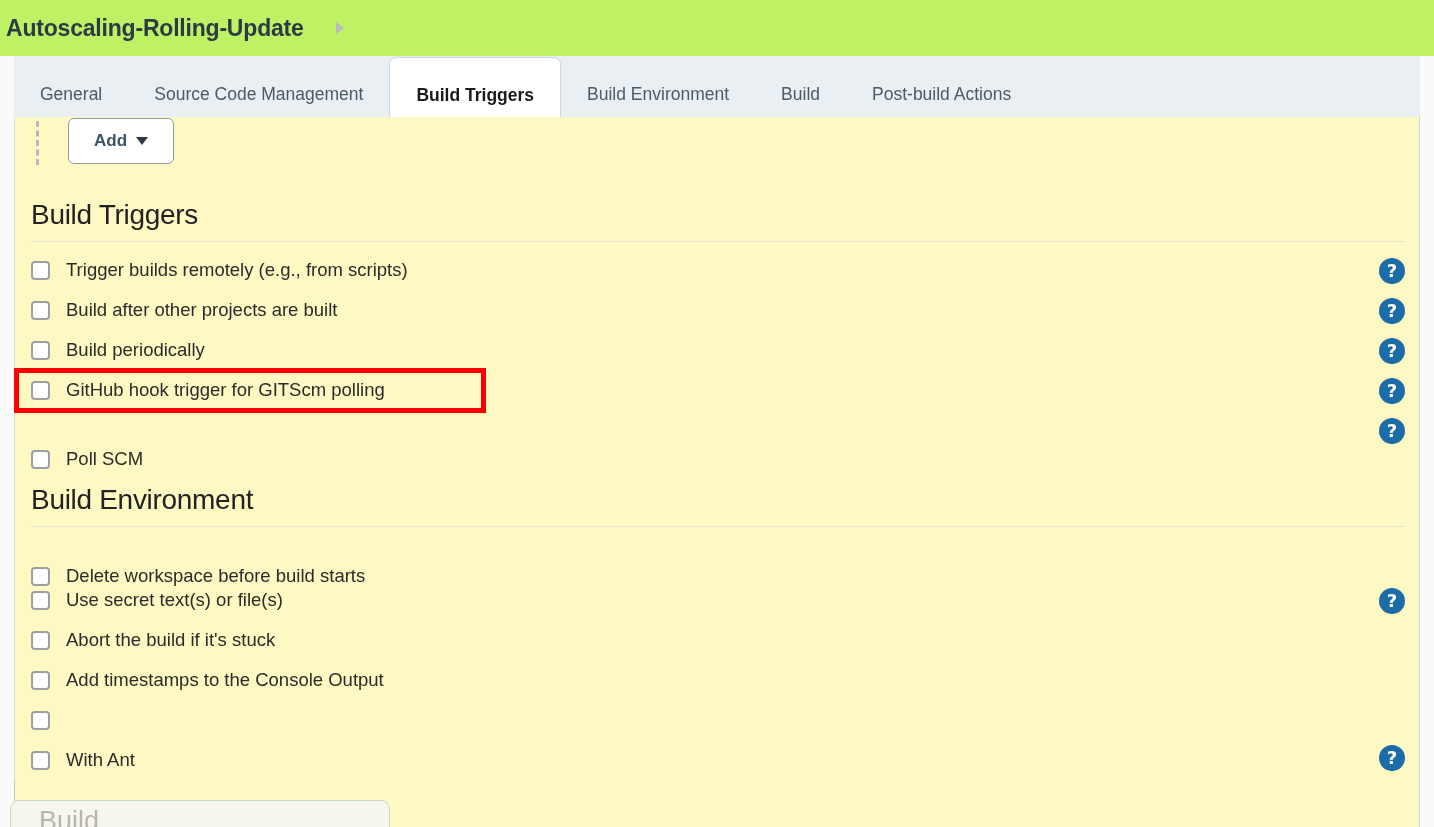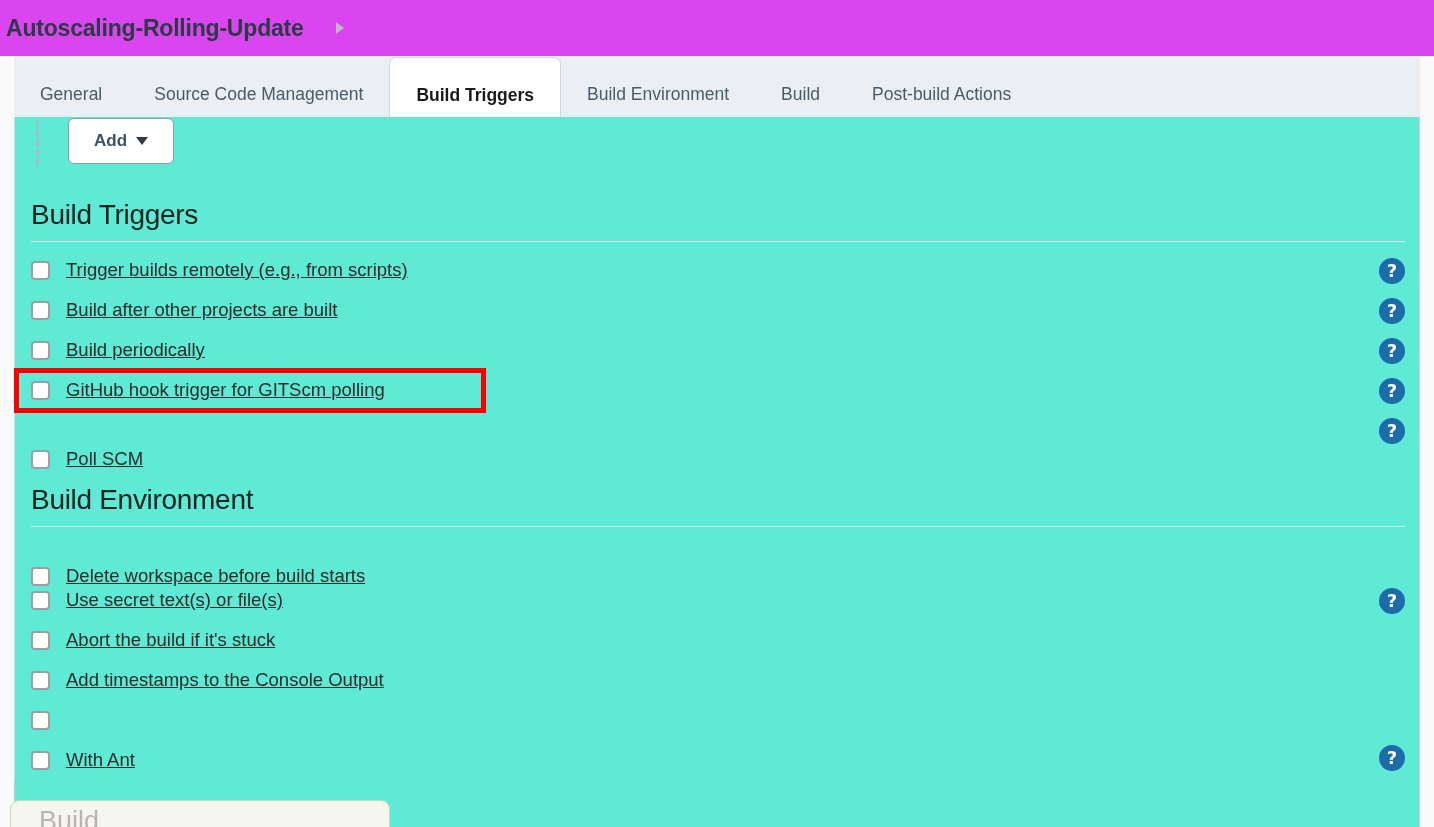--- a/index.html
+++ b/index.html
@@ -16,21 +16,21 @@
     position: relative;
   }
 
   
   #app-header {
     position: absolute;
     left: 0;
     top: 0;
     width: 1434px;
     height: 56px;
-    background: #d946ef;
+    background: #bef264;
     display: flex;
     align-items: center;
   }
   #breadcrumb {
     display: flex;
     align-items: center;
     padding-left: 6px;
   }
   #breadcrumb .crumb-title {
     font-size: 23px;
@@ -81,21 +81,21 @@
     line-height: 60px;
   }
 
   
   #config-panel {
     position: absolute;
     left: 14px;
     top: 117px;
     width: 1406px;
     height: 710px;
-    background: #5eead4;
+    background: #fef9c3;
     border-left: 1px solid #d6dde2;
     border-right: 1px solid #c9d2d8;
     box-sizing: border-box;
   }
 
   
   #add-row {
     position: absolute;
     left: 0;
     top: 0;
@@ -179,21 +179,20 @@
     box-sizing: border-box;
     flex: 0 0 auto;
     cursor: pointer;
   }
   .cb-label {
     margin-left: 16px;
     font-size: 18.5px;
     color: #2b2b2b;
     white-space: nowrap;
     cursor: pointer;
-    text-decoration: underline;
   }
 
   
   .help-icon {
     position: absolute;
     width: 26px;
     height: 26px;
     border-radius: 50%;
     background: #1b6ca8;
     color: #ffffff;

